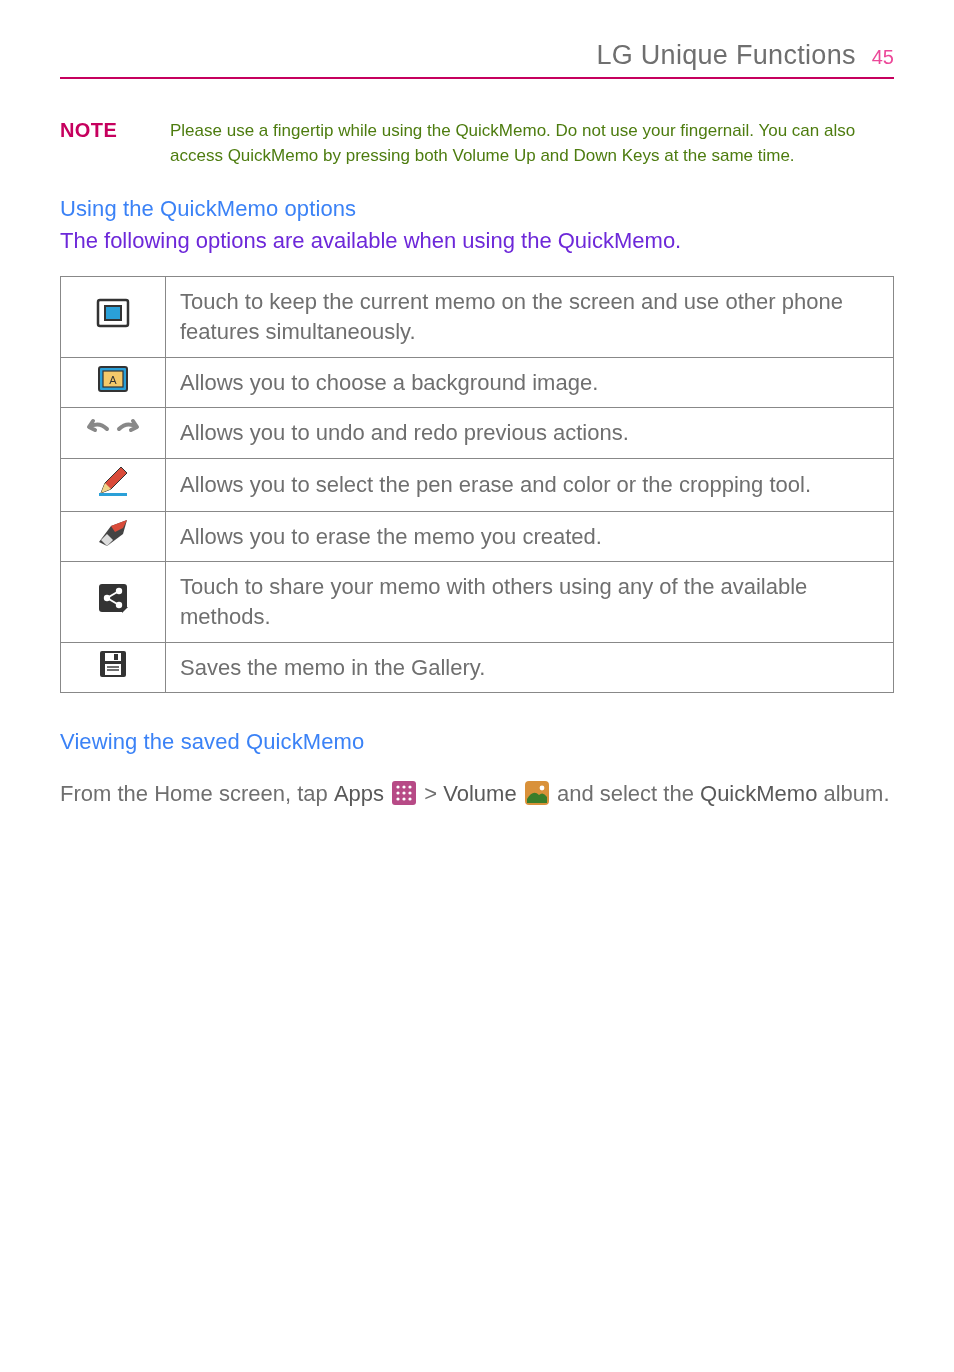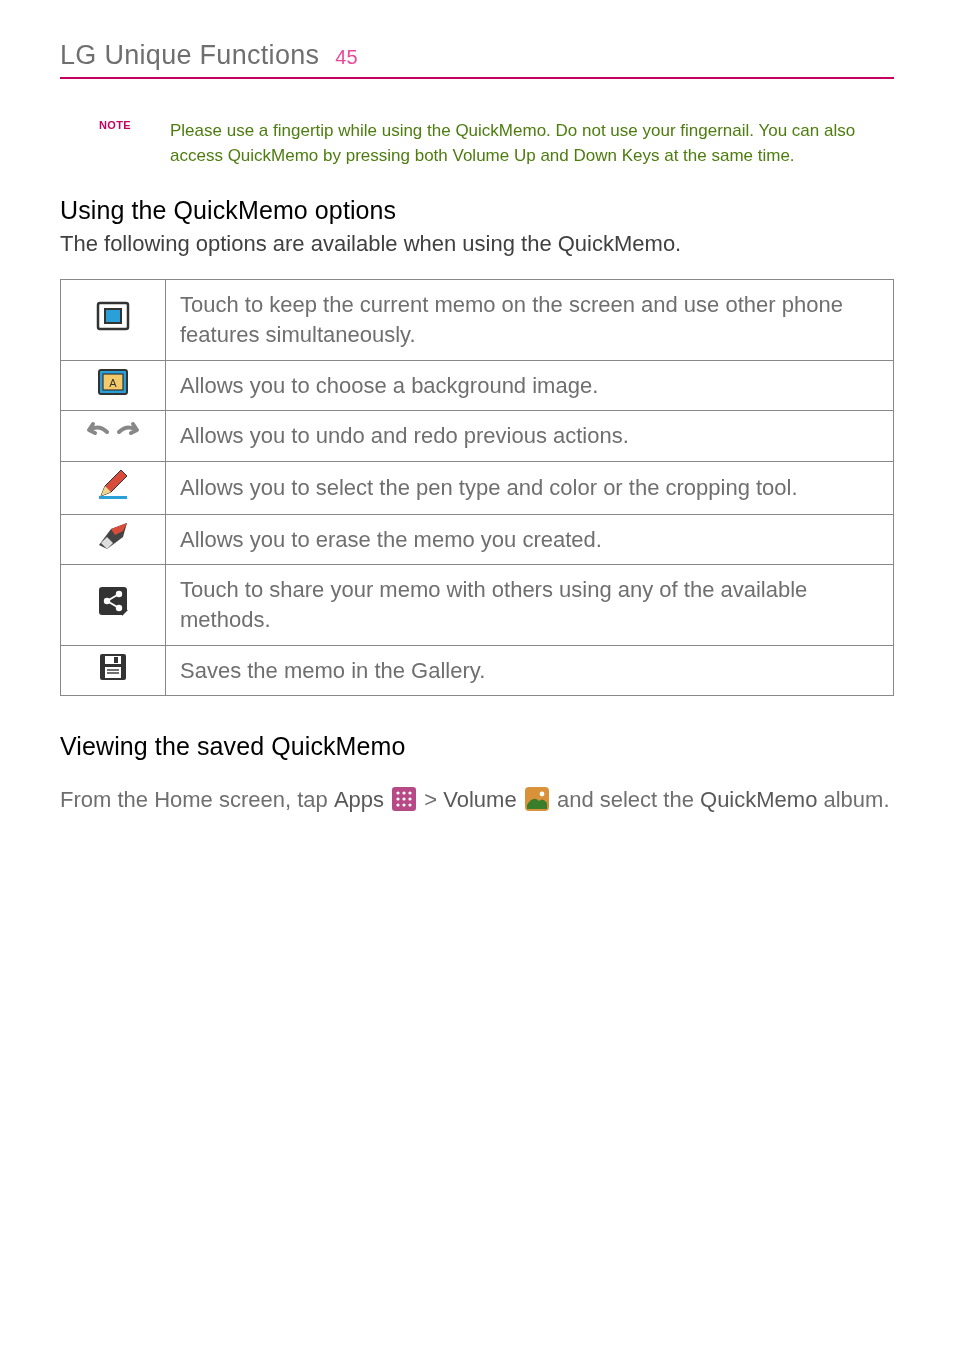--- a/index.html
+++ b/index.html
@@ -9,21 +9,21 @@
     font-family: "Helvetica Neue", Arial, sans-serif;
     color: #6f6f6f;
     width: 954px;
   }
   .page {
     padding: 40px 60px 40px 60px;
     box-sizing: border-box;
   }
   .header {
     display: flex;
-    justify-content: flex-start;
+    justify-content: flex-end;
     align-items: baseline;
     border-bottom: 2px solid #c6005e;
     padding-bottom: 6px;
     margin-bottom: 40px;
   }
   .header-title {
     color: #6f6f6f;
     font-size: 27px;
     font-weight: 300;
     letter-spacing: 0.3px;
@@ -34,41 +34,40 @@
     margin-left: 16px;
     font-weight: 400;
   }
   .note-block {
     display: flex;
     margin-bottom: 28px;
   }
   .note-label {
     color: #c6005e;
     font-weight: 600;
-    font-size: 11px;
+    font-size: 20px;
     flex: 0 0 110px;
     letter-spacing: 0.4px;
-    text-align: center;
   }
   .note-text {
     color: #4d7c0f;
     font-size: 17px;
     line-height: 1.45;
     flex: 1;
     font-weight: 300;
   }
   .section-heading {
-    color: #000000;
-    font-size: 25px;
+    color: #3b82f6;
+    font-size: 22px;
     font-weight: 500;
     margin: 0 0 6px 0;
     letter-spacing: 0.1px;
   }
   .section-intro {
-    color: #404040;
+    color: #6d28d9;
     font-size: 22px;
     font-weight: 300;
     margin: 0 0 22px 0;
   }
   table.options {
     width: 100%;
     border-collapse: collapse;
     margin-bottom: 36px;
   }
   table.options td {
@@ -163,21 +162,21 @@
     <tr>
       <td class="icon-cell">
         <span class="icon-wrap">
           <svg width="32" height="32" viewBox="0 0 32 32">
             <polygon points="4,28 8,18 24,2 30,8 14,24" fill="#d94b3a" stroke="#333" stroke-width="1"></polygon>
             <polygon points="4,28 8,18 14,24" fill="#f0d58a"></polygon>
             <rect x="2" y="28" width="28" height="3" fill="#2aa0d8"></rect>
           </svg>
         </span>
       </td>
-      <td>Allows you to select the pen type and color or the cropping tool.</td>
+      <td>Allows you to select the pen erase and color or the cropping tool.</td>
     </tr>
     <tr>
       <td class="icon-cell">
         <span class="icon-wrap">
           <svg width="32" height="30" viewBox="0 0 32 30">
             <polygon points="2,24 14,8 30,2 26,16 10,28" fill="#444"></polygon>
             <polygon points="14,8 30,2 26,10 18,14" fill="#d94b3a"></polygon>
             <polygon points="4,22 10,16 16,22 10,28" fill="#ddd"></polygon>
           </svg>
         </span>

